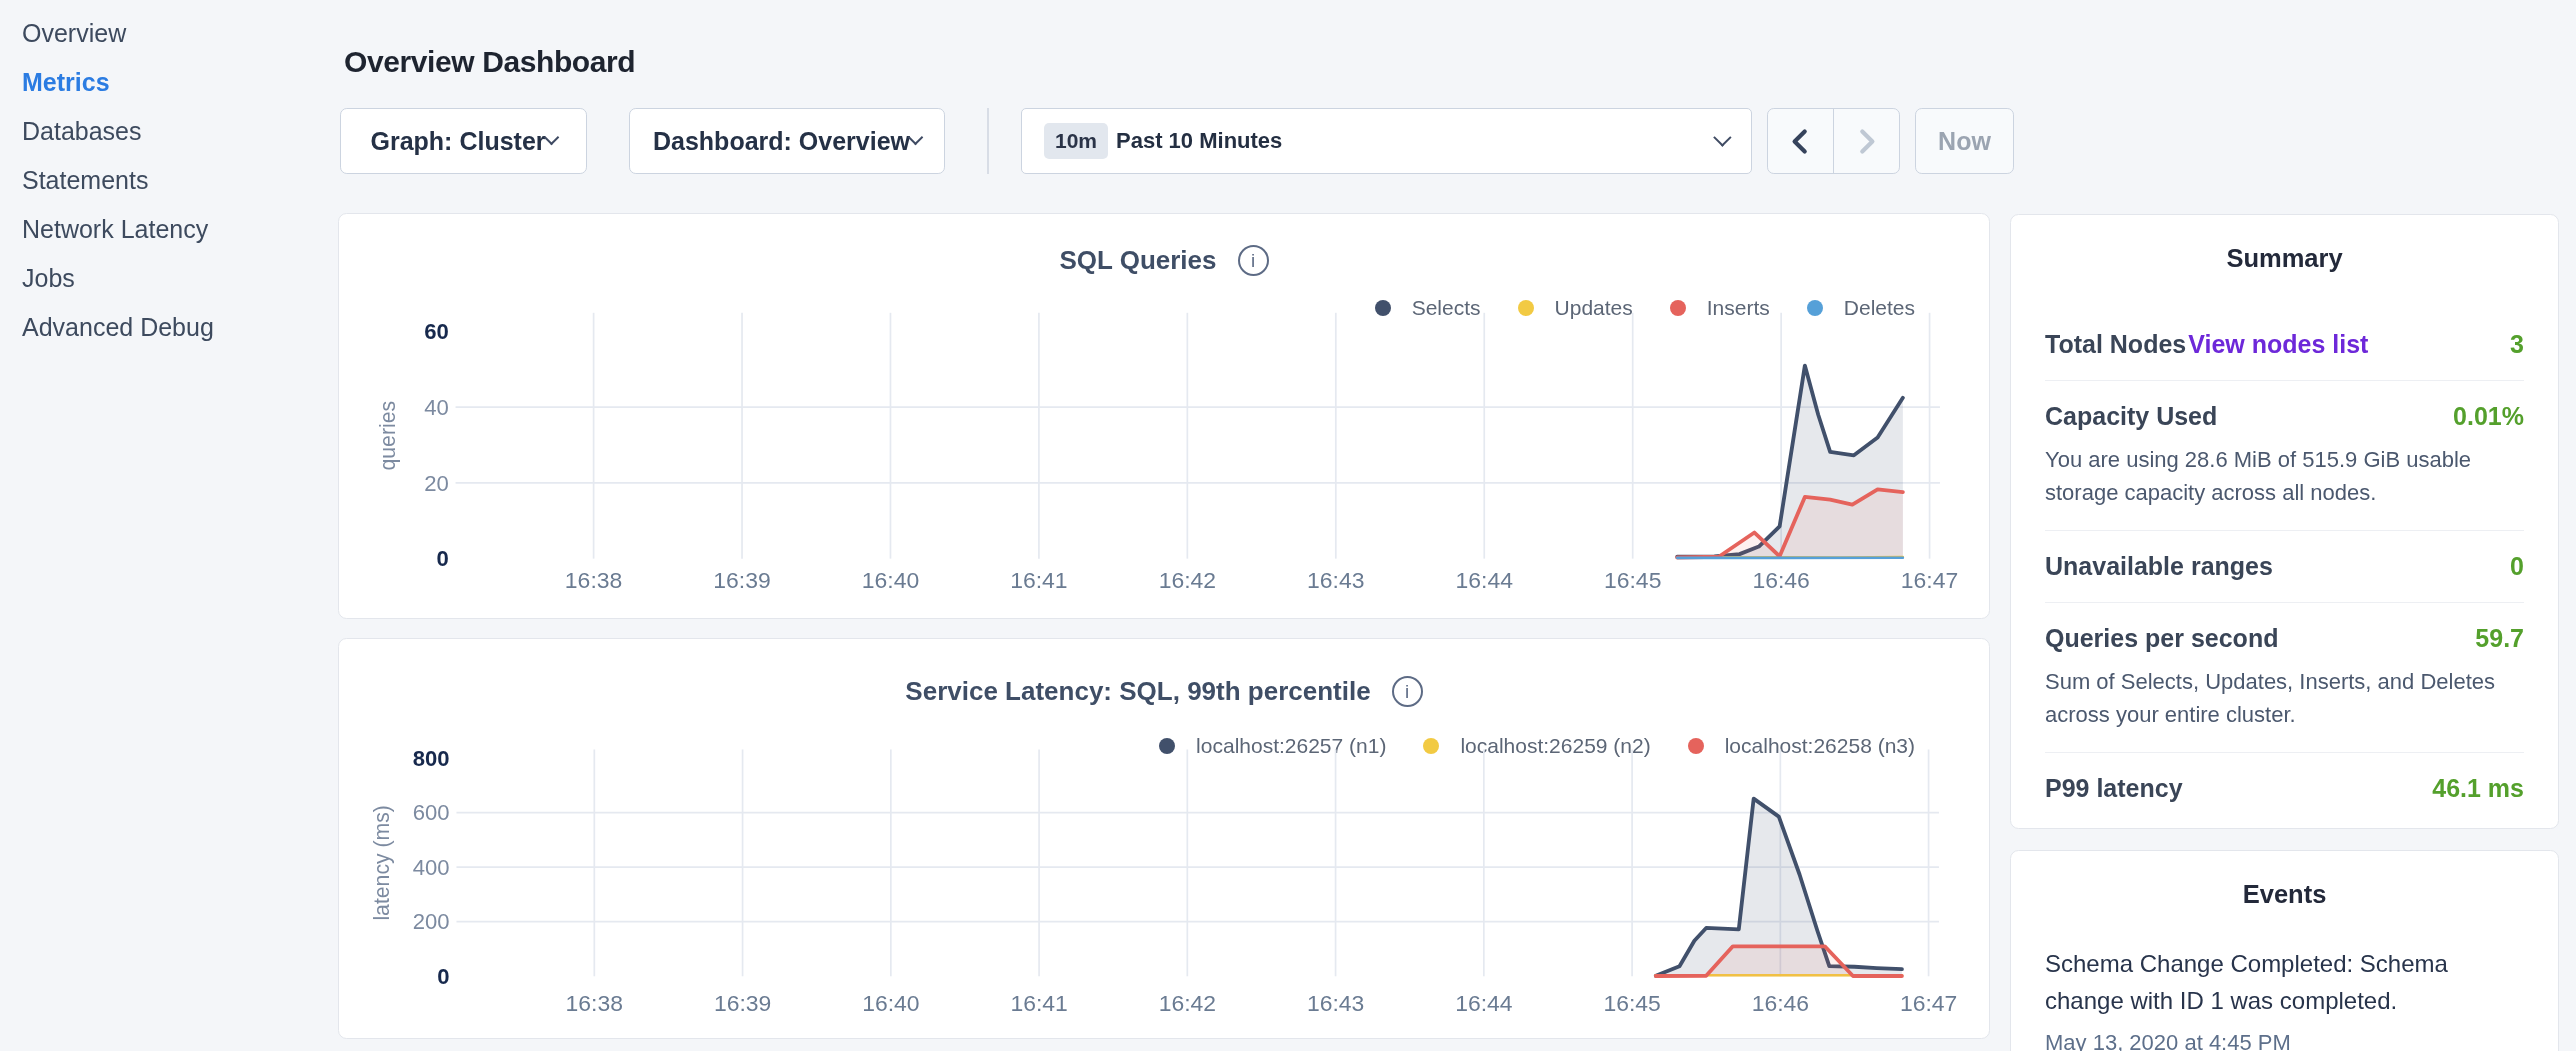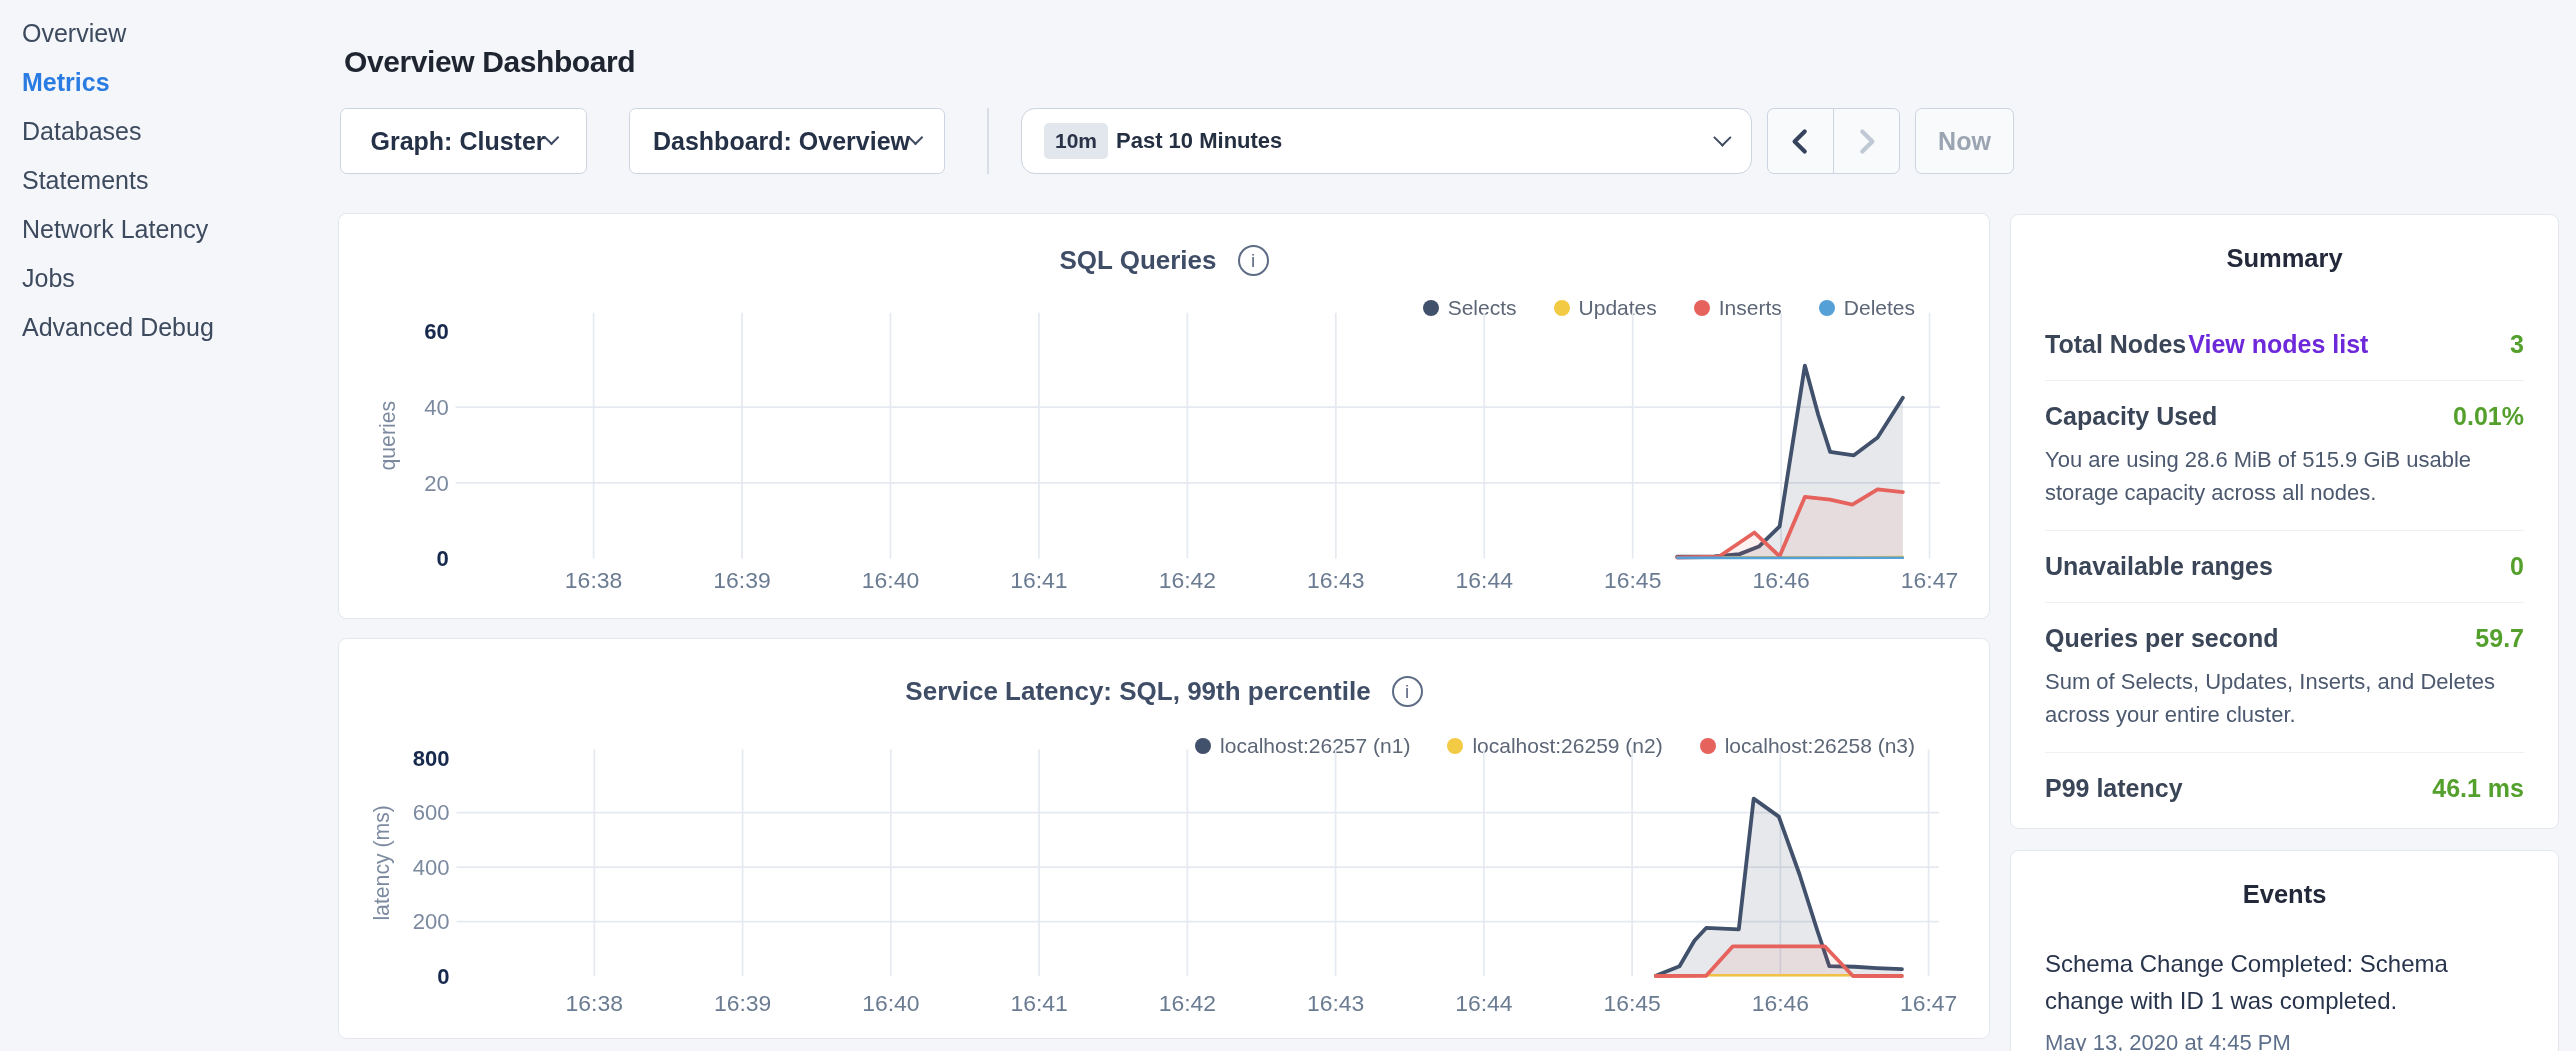--- a/index.html
+++ b/index.html
@@ -15,21 +15,21 @@
   
   #page-title { position:absolute; left:344px; top:15.3px; font-size:30px; font-weight:600; color:#1e2430; letter-spacing:-0.4px;margin-top:30px; }
   .ctl-btn { position:absolute; height:66px; background:#ffffff; border:1.7px solid #ccd4e0; border-radius:6.8px;
              display:flex; align-items:center; justify-content:center; cursor:pointer; }
   .ctl-btn .lbl { font-size:25px; font-weight:700; color:#253146; }
   #btn-graph { left:340px; top:108px; width:247px; }
   #btn-dashboard { left:629px; top:108px; width:316px; }
   .chev { display:inline-block; width:11px; height:11px; border-right:2.6px solid #3f4b63; border-bottom:2.6px solid #3f4b63; transform:rotate(45deg); margin-top:-6.8px; }
   #toolbar-divider { position:absolute; left:987px; top:108px; width:1.7px; height:66px; background:#d8dde6; }
 
-  #time-picker { position:absolute; left:1021px; top:108px; width:731px; height:66px; background:#fff; border:1.7px solid #ccd4e0; border-radius:14px;
+  #time-picker { position:absolute; left:1021px; top:108px; width:731px; height:66px; background:#fff; border:1.7px solid #ccd4e0; border-radius:5px;
                  display:flex; align-items:center; padding:0 22px; cursor:pointer; }
   #tw-badge { background:#e2e7ee; border-radius:5.1px; padding:6px 11px; font-size:21px; font-weight:700; color:#2a3347; }
   #tw-label { margin-left:8px; font-size:22px; font-weight:700; color:#242f42; }
   #time-picker .chev { margin-left:auto; width:12.8px; height:12.8px; }
 
   #arrow-group { position:absolute; left:1767px; top:108px; width:133px; height:66px; background:#f8fafc; border:1.7px solid #ccd4e0; border-radius:6.8px; display:flex; }
   .arrow-half { flex:1; display:flex; align-items:center; justify-content:center; cursor:pointer; }
   .arrow-half + .arrow-half { border-left:1.7px solid #ccd4e0; }
   #btn-now { position:absolute; left:1915px; top:108px; width:99px; height:66px; background:#f8fafc; border:1.7px solid #ccd4e0; border-radius:6.8px;
              display:flex; align-items:center; justify-content:center; font-size:25px; font-weight:700; color:#9ba4b1; cursor:pointer; }
@@ -43,21 +43,21 @@
 
   .chart-title-row { position:absolute; left:0; right:0; display:flex; justify-content:center; align-items:center; gap:21px; }
   #chart-sql .chart-title-row { top:31px; }
   #chart-latency .chart-title-row { top:37px; }
   .chart-title { font-size:26px; font-weight:700; color:#3f4e66; }
   .info-icon { width:31px; height:31px; border:2.6px solid #5d6b85; border-radius:50%; display:flex; align-items:center; justify-content:center;
                font-size:18.7px; color:#5d6b85; font-weight:400; cursor:pointer; }
   .chart-legend { position:absolute; right:74px; display:flex; align-items:center; gap:37px; }
   #chart-sql .chart-legend { top:82px; }
   #chart-latency .chart-legend { top:95px; }
-  .legend-item { display:flex; align-items:center; gap:9px; font-size:21px; color:#5c6676; }
+  .legend-item { display:flex; align-items:center; gap:21px; font-size:21px; color:#5c6676; }
   .legend-dot { width:16px; height:16px; border-radius:50%; }
   .chart-svg { position:absolute; left:0; top:0; }
   svg text { font-family:"Liberation Sans", sans-serif; }
 
   
   .side-title { text-align:center; font-size:25.5px; font-weight:700; color:#23293a; margin-bottom:36px; }
   .srow { padding:21px 0; border-bottom:1.7px solid #edeff3; }
   .srow:last-child { border-bottom:none; }
   .srow-head { display:flex; align-items:baseline; font-size:25px; }
   .srow-label { font-weight:700; color:#3a4557; }

